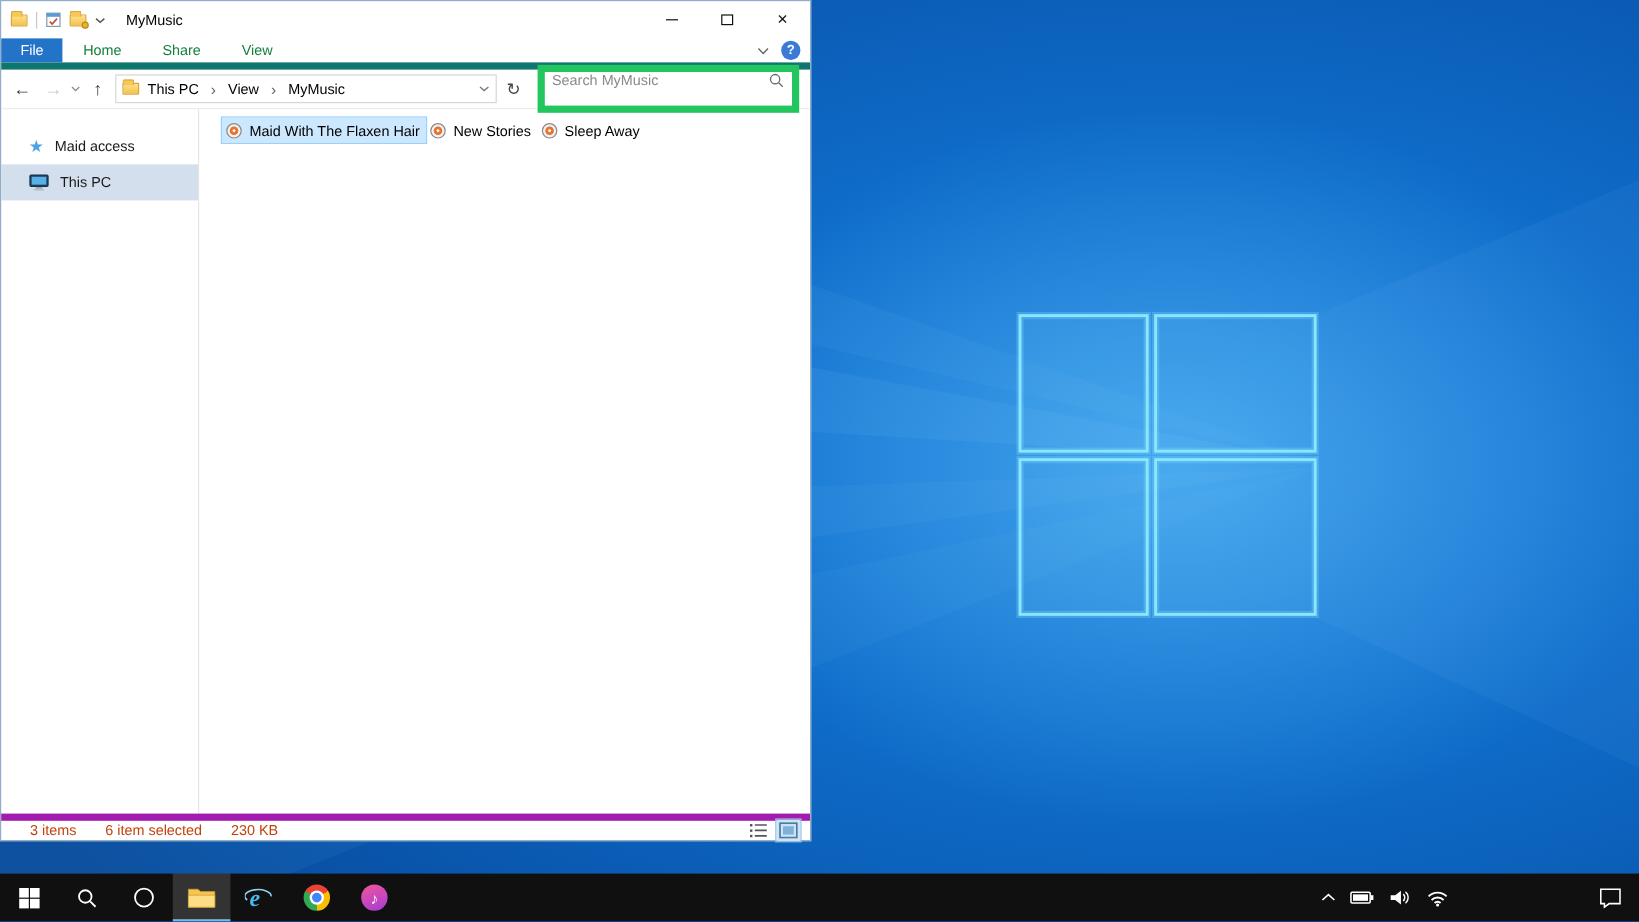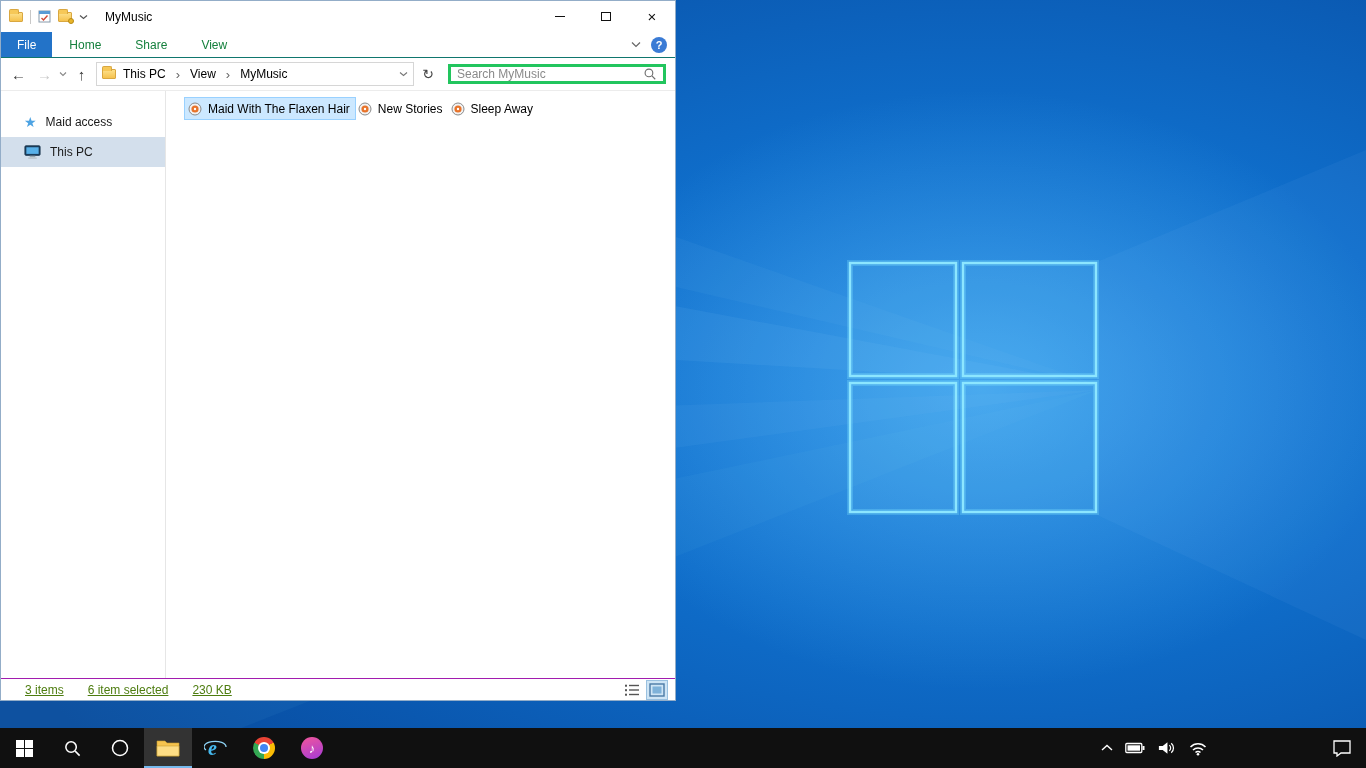--- a/index.html
+++ b/index.html
@@ -30,55 +30,55 @@
             background:#f6c858; border:1px solid #d9a740; border-bottom:none; border-radius:2px 2px 0 0; }
   .folder.small { width:14px; height:10px; }
   .qat-badge { position:absolute; right:-3px; bottom:-3px; width:6px; height:6px; border-radius:50%;
             background:#e8b52a; border:1px solid #b88a14; }
 
   .qat-props { width:13px; height:13px; position:relative; flex:none; }
 
   .chev-svg { display:block; }
 
   
-  .tabstrip { height:26px; display:flex; align-items:stretch; background:#fff; border-bottom:1px solid #0f766e; flex:none; }
+  .tabstrip { height:26px; display:flex; align-items:stretch; background:#fff; border-bottom:6px solid #0f766e; flex:none; }
   .tab { display:flex; align-items:center; padding:0 17px; color:#15803d; }
   .tab.file { background:#2373c8; color:#fff; padding:0 16px; }
   .tabstrip .right { margin-left:auto; display:flex; align-items:center; gap:10px; padding-right:8px; }
   .help-btn { width:16px; height:16px; border-radius:50%; background:#3a7bd5; color:#fff; font-size:11px;
               font-weight:bold; display:flex; align-items:center; justify-content:center; }
 
   
   .addressrow { height:33px; display:flex; align-items:center; padding:0 9px 0 6px; gap:3px; border-bottom:1px solid #ececec; flex:none; }
   .nav-arrow { width:23px; height:24px; display:flex; align-items:center; justify-content:center; font-size:15px; color:#3a3a3a; }
   .nav-arrow.disabled { color:#c9c9c9; }
   .addressbox { width:318px; height:24px; border:1px solid #d6d6d6; display:flex; align-items:center;
                 padding:0 5px; gap:5px; flex:none; }
   .crumb { color:#000; padding:0 2px; }
   .crumb-sep { color:#666; font-size:13px; padding:0 3px; }
   .addressbox .spacer { flex:1; }
   .refresh-btn { width:22px; height:24px; display:flex; align-items:center; justify-content:center; font-size:14px; color:#444; }
-  .searchbox { flex:1; height:20px; border:3px solid #22c55e; display:flex; align-items:flex-end; padding:0 6px; margin-left:6px; position:relative; }
+  .searchbox { flex:1; height:40px; border:6px solid #22c55e; display:flex; align-items:flex-start; padding:0 6px; margin-left:6px; position:relative; }
   .searchbox input { flex:1; border:none; outline:none; font:12px "Liberation Sans",sans-serif; color:#333; background:transparent; }
   .searchbox input::placeholder { color:#8a8a8a; }
 
   
   .win-body { flex:1; display:flex; min-height:0; }
   .sidebar { width:165px; border-right:1px solid #e6e6e6; padding-top:16px; flex:none; }
   .side-item { height:30px; display:flex; align-items:center; padding-left:23px; gap:9px; color:#1a1a1a; }
   .side-item.selected { background:#d3dfec; }
   .star-ico { color:#4da3e3; font-size:14px; line-height:1; }
 
   .main { flex:1; padding:7px 0 0 19px; display:flex; flex-direction:row; gap:0; align-items:flex-start; }
   .file-row { height:21px; display:flex; align-items:center; gap:6px; padding:0 5px 0 3px; }
   .file-row.selected { background:#cce8ff; outline:1px solid #99d1ff; }
   .file-row .name { color:#000; }
 
   
-  .statusbar { height:22px; border-top:1px solid #a21caf; display:flex; align-items:center; padding-left:24px; color:#4d7c0f; flex:none;text-decoration:underline; }
+  .statusbar { height:22px; border-top:6px solid #a21caf; display:flex; align-items:center; padding-left:24px; color:#c2410c; flex:none; }
   .status-text { margin-right:24px; }
   .view-btns { margin-left:auto; display:flex; gap:5px; padding-right:8px; }
   .view-btn { width:20px; height:18px; display:flex; align-items:center; justify-content:center; }
   .view-btn.active { background:#cfe5f5; outline:1px solid #9ac1e0; }
 
   
   .taskbar { position:absolute; left:0; top:728px; width:1366px; height:40px; background:#101010;
              display:flex; align-items:stretch; }
   .tb-btn { width:48px; display:flex; align-items:center; justify-content:center; position:relative; }
   .tb-btn.active { background:rgba(255,255,255,.15); }

